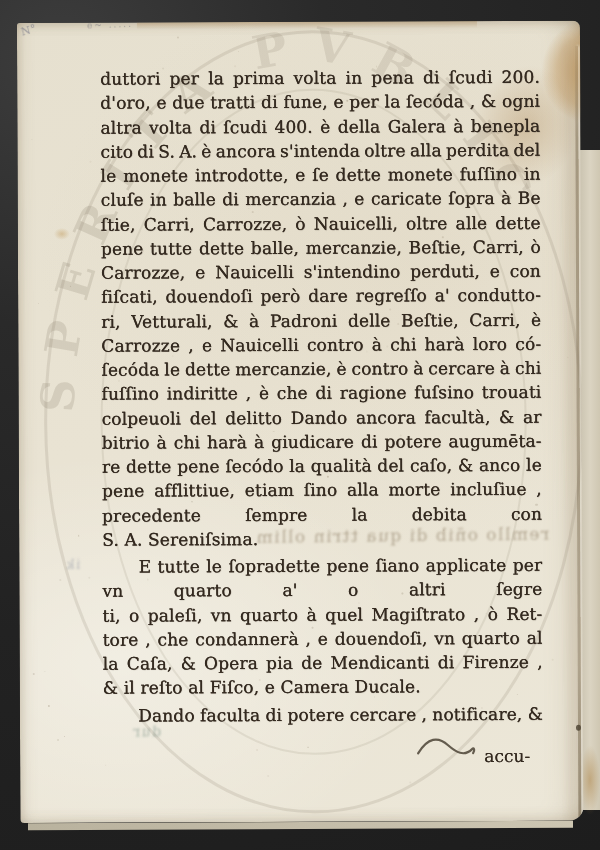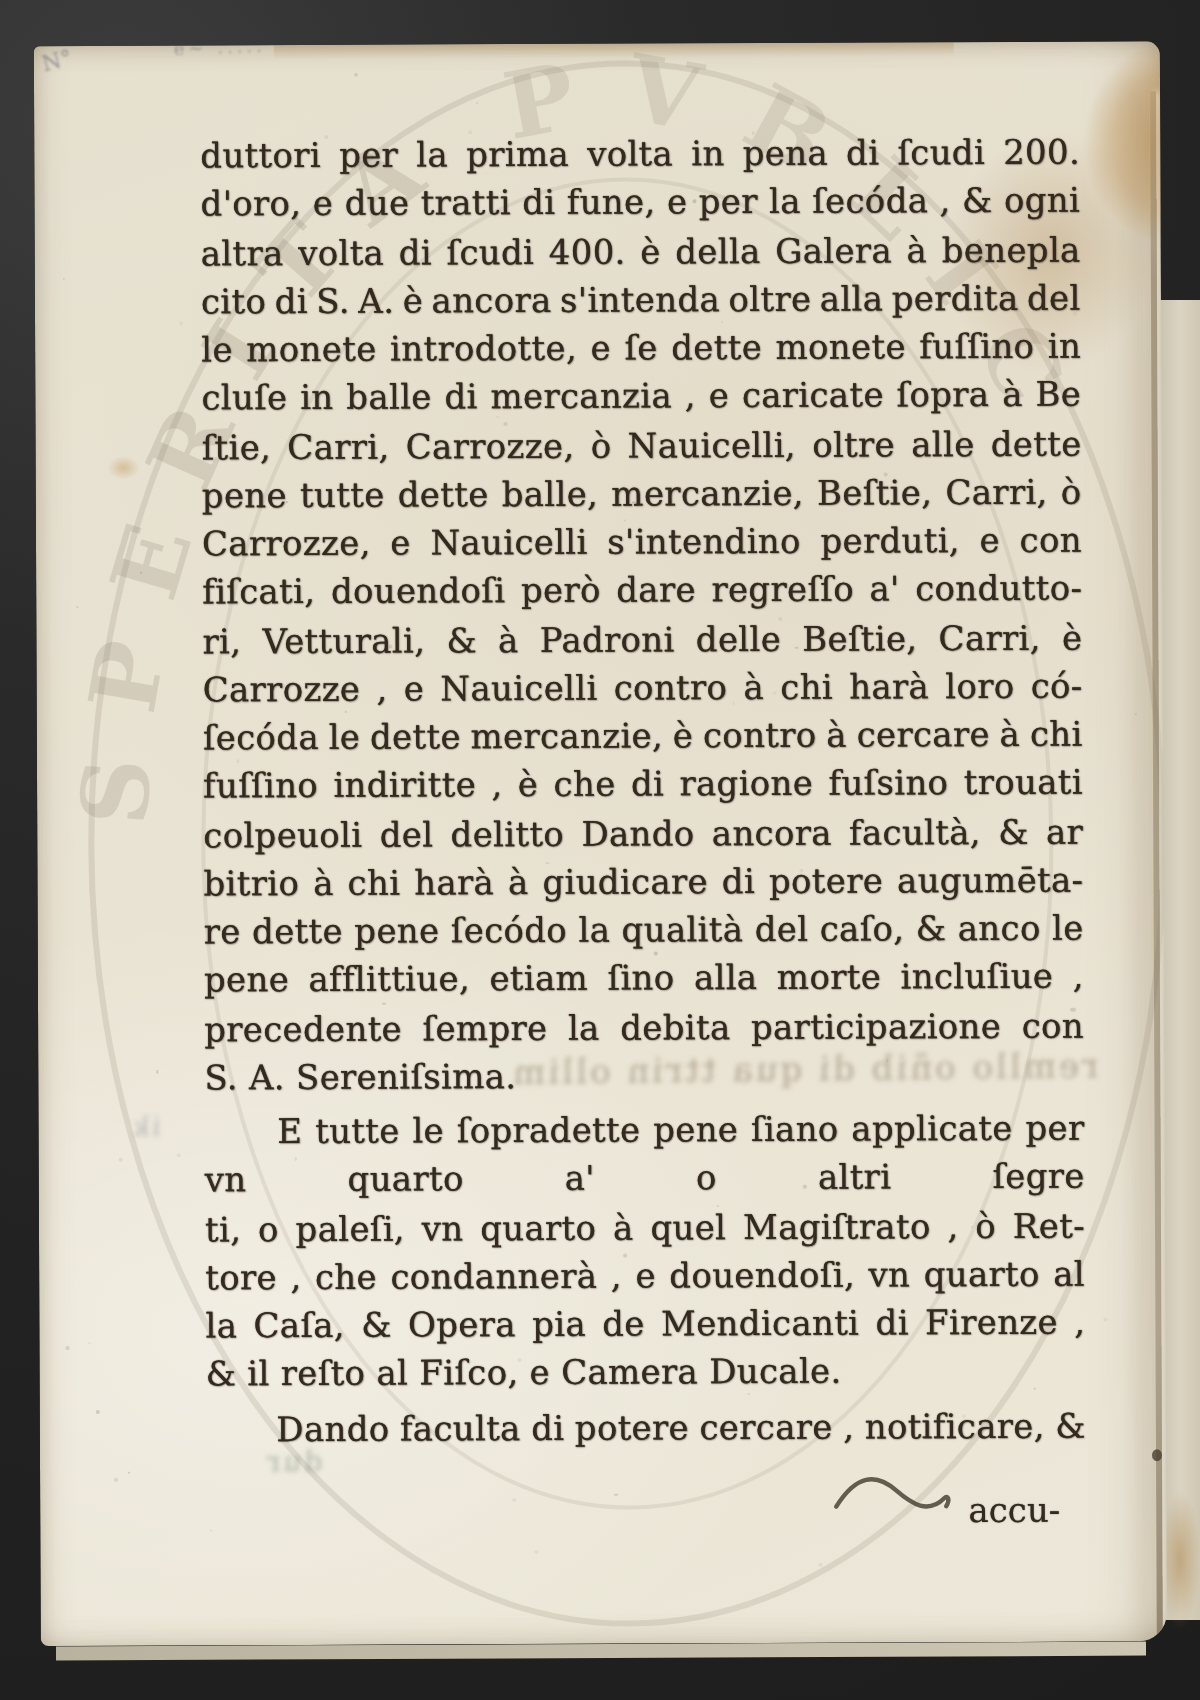--- a/index.html
+++ b/index.html
@@ -310,21 +310,20 @@
           <span>alla</span>
           <span>morte</span>
           <span>incluſiue</span>
           <span>,</span>
         </div>
         <div class="line just">
           <span>precedente</span>
           <span>ſempre</span>
           <span>la</span>
           <span>debita</span>
-          <span>participazione</span>
           <span>con</span>
         </div>
         <div class="line endpara">S. A. Sereniſsima.</div>
         <div class="line just para-break">
           <span class="indent-spacer"></span>
           <span>E</span>
           <span>tutte</span>
           <span>le</span>
           <span>ſopradette</span>
           <span>pene</span>

